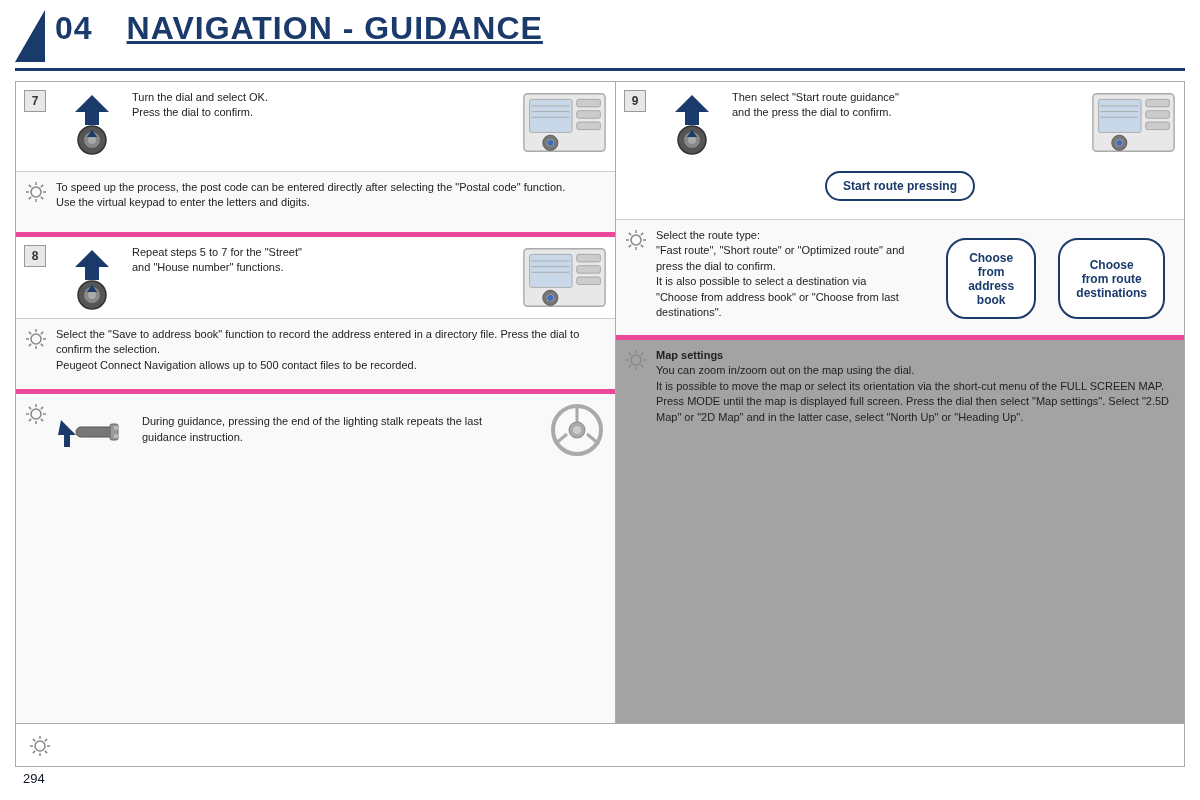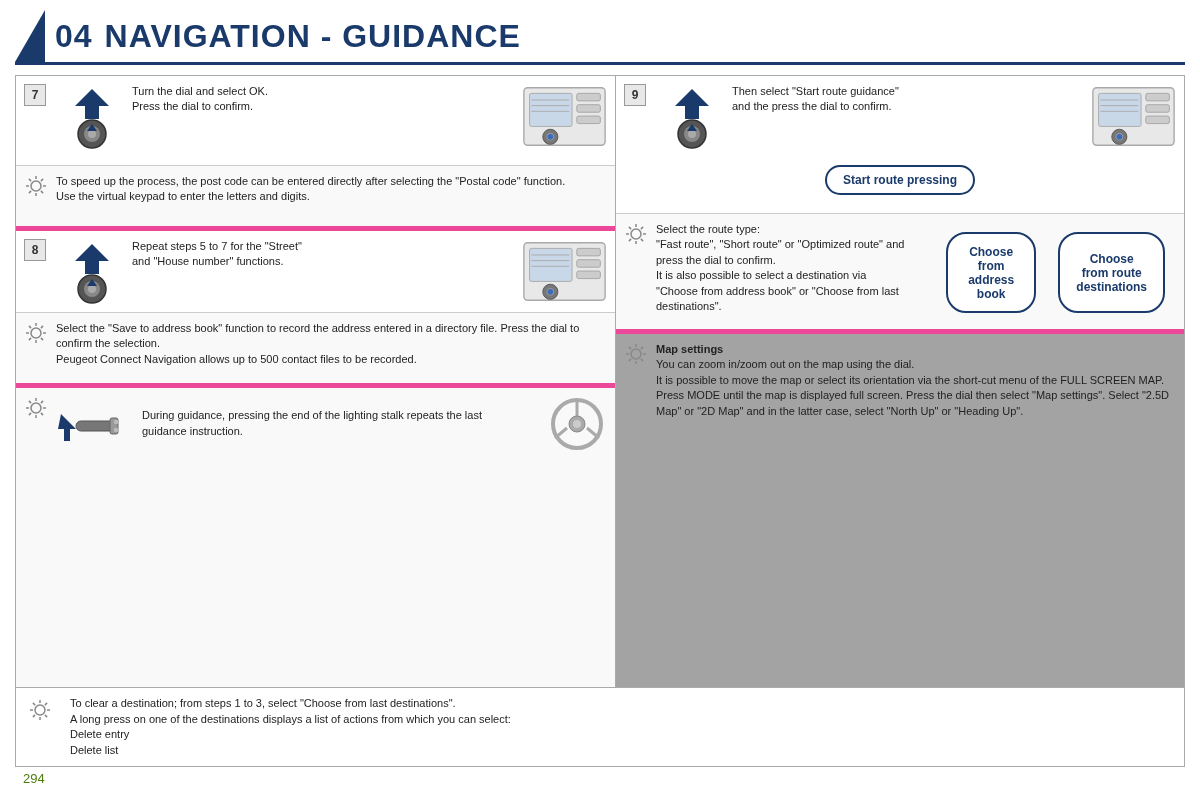--- a/index.html
+++ b/index.html
@@ -17,23 +17,22 @@
       width: 1200px;
       height: 800px;
       display: flex;
       flex-direction: column;
       padding: 10px 15px;
     }
 
     
     .header {
       display: flex;
-      align-items: center;
       border-bottom: 3px solid #1a3a6b;
-      padding-bottom: 0;
+      padding-bottom: 6px;
       margin-bottom: 10px;
     }
     .header-slash {
       width: 0;
       height: 0;
       border-style: solid;
       border-width: 0 0 52px 30px;
       border-color: transparent transparent #1a3a6b transparent;
       margin-right: 10px;
     }
@@ -129,21 +128,21 @@
     .bottom-bar {
       border: 1px solid #aaa;
       border-top: none;
       padding: 8px 12px;
       display: flex;
       align-items: flex-start;
       gap: 10px;
     }
 
     .page-number {
-      color: #4d7c0f;
+      color: #0f172a;
       font-size: 13px;
       margin-top: 4px;
     }
 
     
     .device-svg {
       width: 85px;
       height: 65px;
     }
 
@@ -155,21 +154,21 @@
     }
   </style>
 </head>
 <body>
 
 <div class="page-wrapper">
 
   <div class="header">
     <div class="header-slash"></div>
     <span class="header-title">04</span>
-    <span class="header-title" style="margin-left:12px;">NAVIGATION - GUIDANCE</span>
+    <span class="header-title" style="margin-left:34px;text-decoration:underline;">NAVIGATION - GUIDANCE</span>
   </div>
 
   <div class="main-content">
 
     <div class="left-col">
 
       <div class="step-row" style="min-height:90px;">
         <div class="step-number">7</div>
 
         <div style="display:flex;align-items:center;margin-right:8px;flex-shrink:0;">
@@ -405,25 +404,19 @@
       <circle cx="12" cy="12" r="5" fill="none" stroke="#888" stroke-width="1.5"></circle>
       <line x1="12" y1="2" x2="12" y2="5" stroke="#888" stroke-width="1.5"></line>
       <line x1="12" y1="19" x2="12" y2="22" stroke="#888" stroke-width="1.5"></line>
       <line x1="2" y1="12" x2="5" y2="12" stroke="#888" stroke-width="1.5"></line>
       <line x1="19" y1="12" x2="22" y2="12" stroke="#888" stroke-width="1.5"></line>
       <line x1="4.9" y1="4.9" x2="7.1" y2="7.1" stroke="#888" stroke-width="1.5"></line>
       <line x1="16.9" y1="16.9" x2="19.1" y2="19.1" stroke="#888" stroke-width="1.5"></line>
       <line x1="19.1" y1="4.9" x2="16.9" y2="7.1" stroke="#888" stroke-width="1.5"></line>
       <line x1="7.1" y1="16.9" x2="4.9" y2="19.1" stroke="#888" stroke-width="1.5"></line>
     </svg>
-    <div class="step-text">
-      To clear a destination; from steps 1 to 3, select "Choose from last destinations".<br>
-      A long press on one of the destinations displays a list of actions from which you can select:<br>
-      Delete entry<br>
-      Delete list
-    </div>
   </div>
 
   <div style="padding: 4px 8px;">
     <span class="page-number">294</span>
   </div>
 
 </div>
 
 </body></html>

